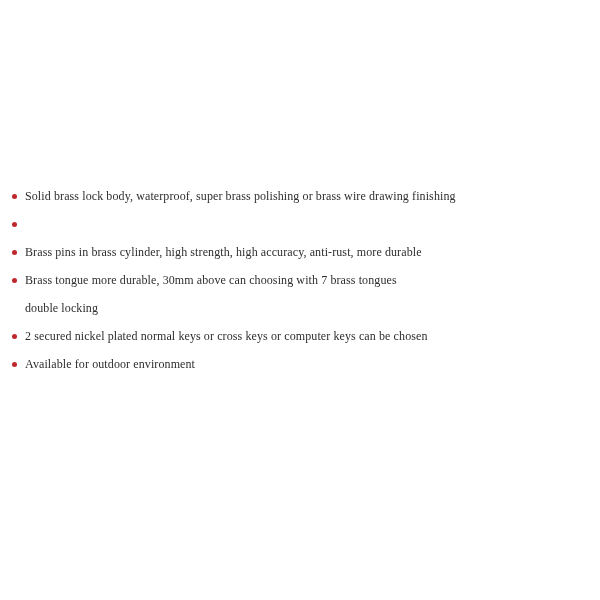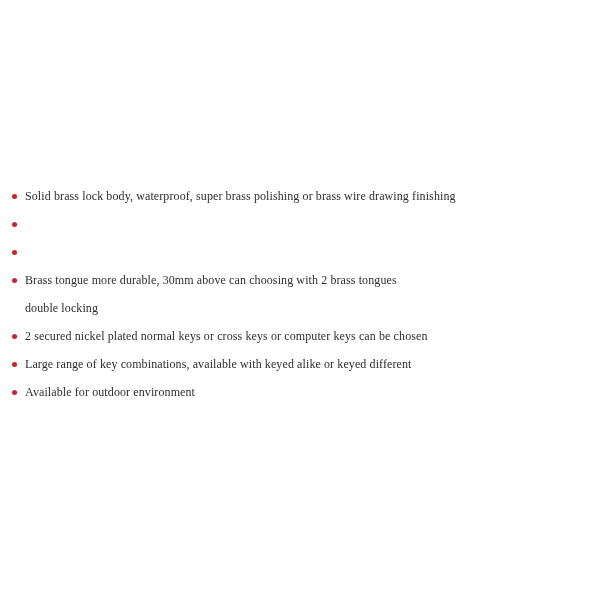--- a/index.html
+++ b/index.html
@@ -63,37 +63,34 @@
       <span class="bullet"></span>
       <span class="feature-text">Solid brass lock body, waterproof, super brass polishing or brass wire drawing finishing</span>
     </div>
 
     <div class="feature-item">
       <span class="bullet"></span>
     </div>
 
     <div class="feature-item">
       <span class="bullet"></span>
+      <span class="feature-text">Brass pins in brass cylinder, high strength, high accuracy, anti-rust, more durable</span>
     </div>
 
     <div class="feature-item">
       <span class="bullet"></span>
-      <span class="feature-text">Brass tongue more durable, 30mm above can choosing with 2 brass tongues
+      <span class="feature-text">Brass tongue more durable, 30mm above can choosing with 7 brass tongues
 double locking</span>
     </div>
 
     <div class="feature-item">
       <span class="bullet"></span>
       <span class="feature-text">2 secured nickel plated normal keys or cross keys or computer keys can be chosen</span>
     </div>
 
-    <div class="feature-item">
-      <span class="bullet"></span>
-      <span class="feature-text">Large range of key combinations, available with keyed alike or keyed different</span>
-    </div>
 
     <div class="feature-item">
       <span class="bullet"></span>
       <span class="feature-text">Available for outdoor environment</span>
     </div>
 
   </div>
 </div>
 
 </body></html>

